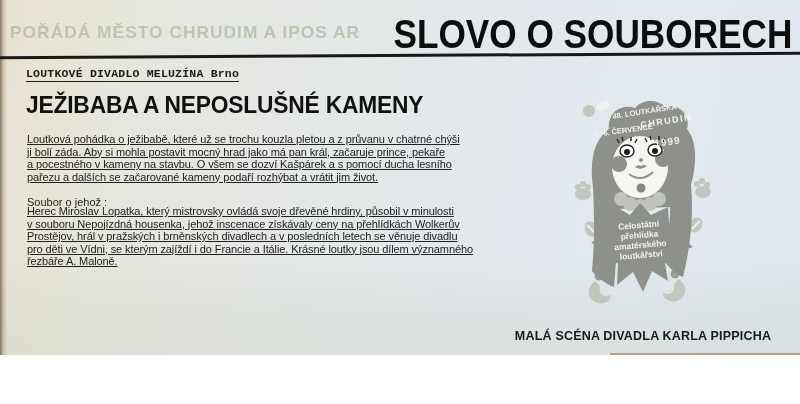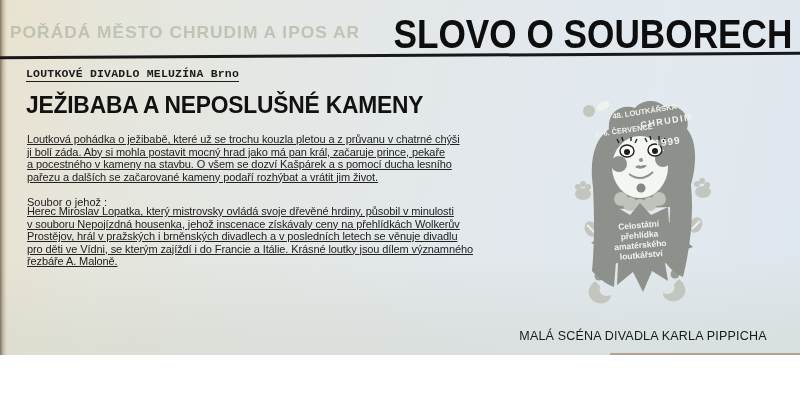--- a/index.html
+++ b/index.html
@@ -21,21 +21,21 @@
   
   #page-title{right:8px;top:12px;font-size:40px;font-weight:700;color:#0e0e0e;white-space:nowrap;transform:scaleX(0.88);transform-origin:right;z-index:4;}
   #rule{left:-4px;top:54px;width:810px;height:3px;background:#181818;transform:rotate(-0.33deg);z-index:3;}
   #company{left:26px;top:67px;font-size:11.5px;font-weight:700;color:#1c1c1c;border-bottom:1px solid #1c1c1c;padding-bottom:1px;letter-spacing:0.2px;z-index:4;font-family:Liberation Mono, monospace;}
   #show-title{left:26px;top:92px;font-size:23.5px;font-weight:700;color:#111;letter-spacing:-0.2px;white-space:nowrap;transform:scaleX(0.97);transform-origin:left;z-index:4;}
   .body-text{font-size:11px;line-height:12.5px;color:#222;white-space:pre-line;letter-spacing:-0.1px;z-index:4;}
   #synopsis{left:27px;top:133px;width:480px;text-decoration:underline;}
   #about-label{left:27px;top:196px;font-size:11px;color:#222;z-index:4;}
   #about-text{left:27px;top:205px;width:500px;text-decoration:underline;}
   #venue-block{left:488px;top:329px;width:310px;text-align:center;z-index:4;}
-  #venue{font-size:12.5px;font-weight:400;color:#1a1a1a;letter-spacing:0.2px;}
+  #venue{font-size:12.5px;font-weight:700;color:#1a1a1a;letter-spacing:0.2px;}
   #datetime{font-size:13px;color:#222;margin-top:21px;}
   #doll{left:573px;top:95px;width:150px;height:235px;z-index:3;}
   #doll text{font-family:"Liberation Sans",sans-serif;font-weight:700;fill:#f1f3ee;}
 </style>
 </head>
 <body>
 
 <div id="page">
 
   <div class="abs bleed" id="bleed-top-1">POŘÁDÁ MĚSTO CHRUDIM A IPOS AR</div>

